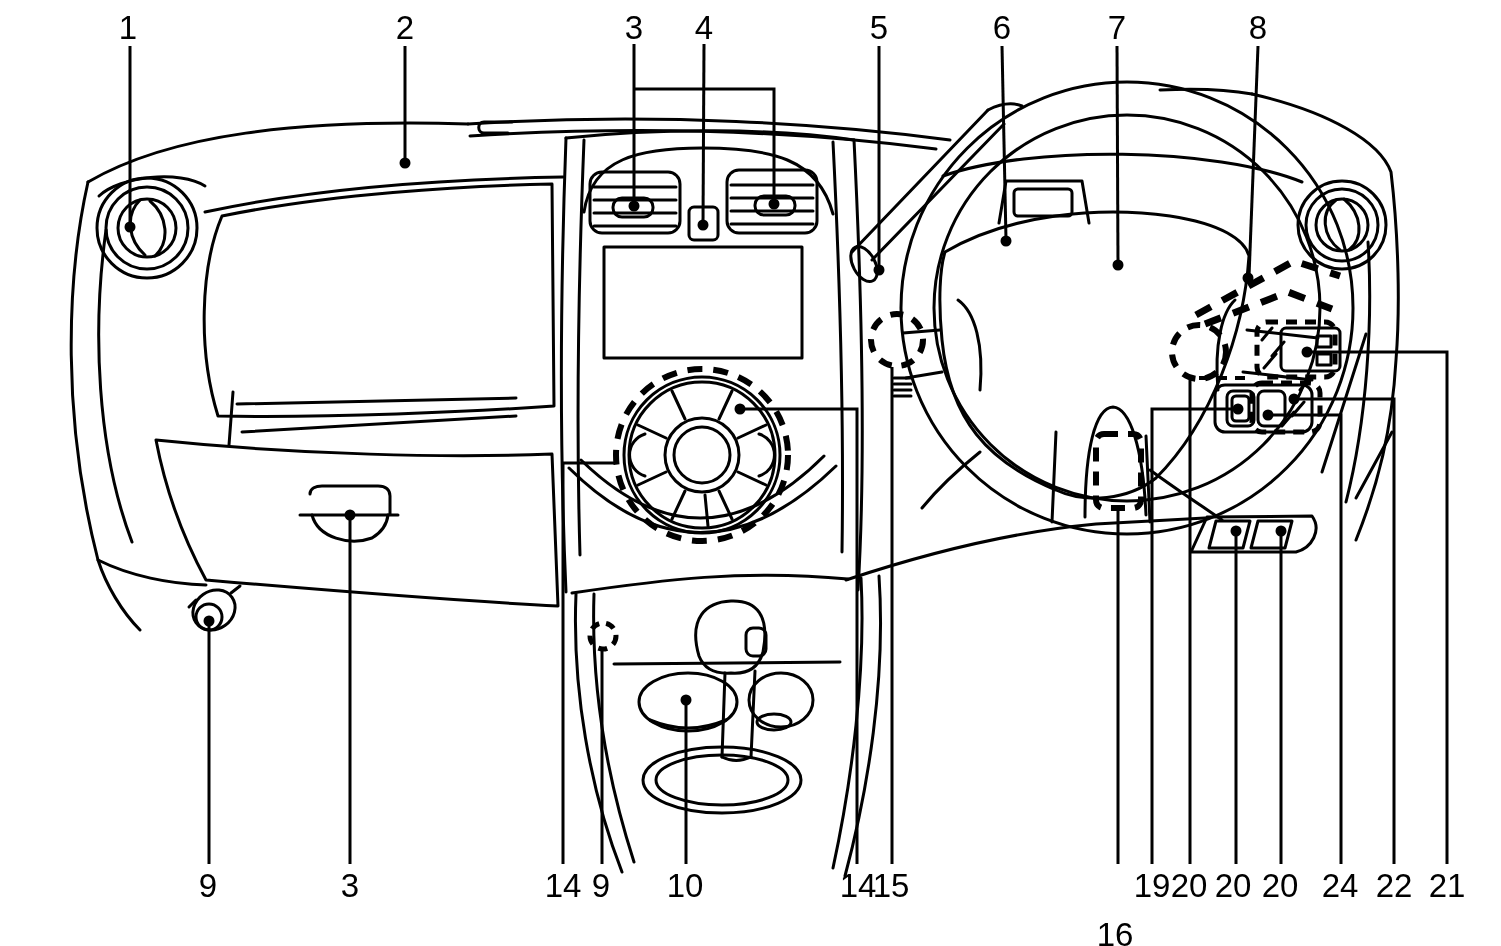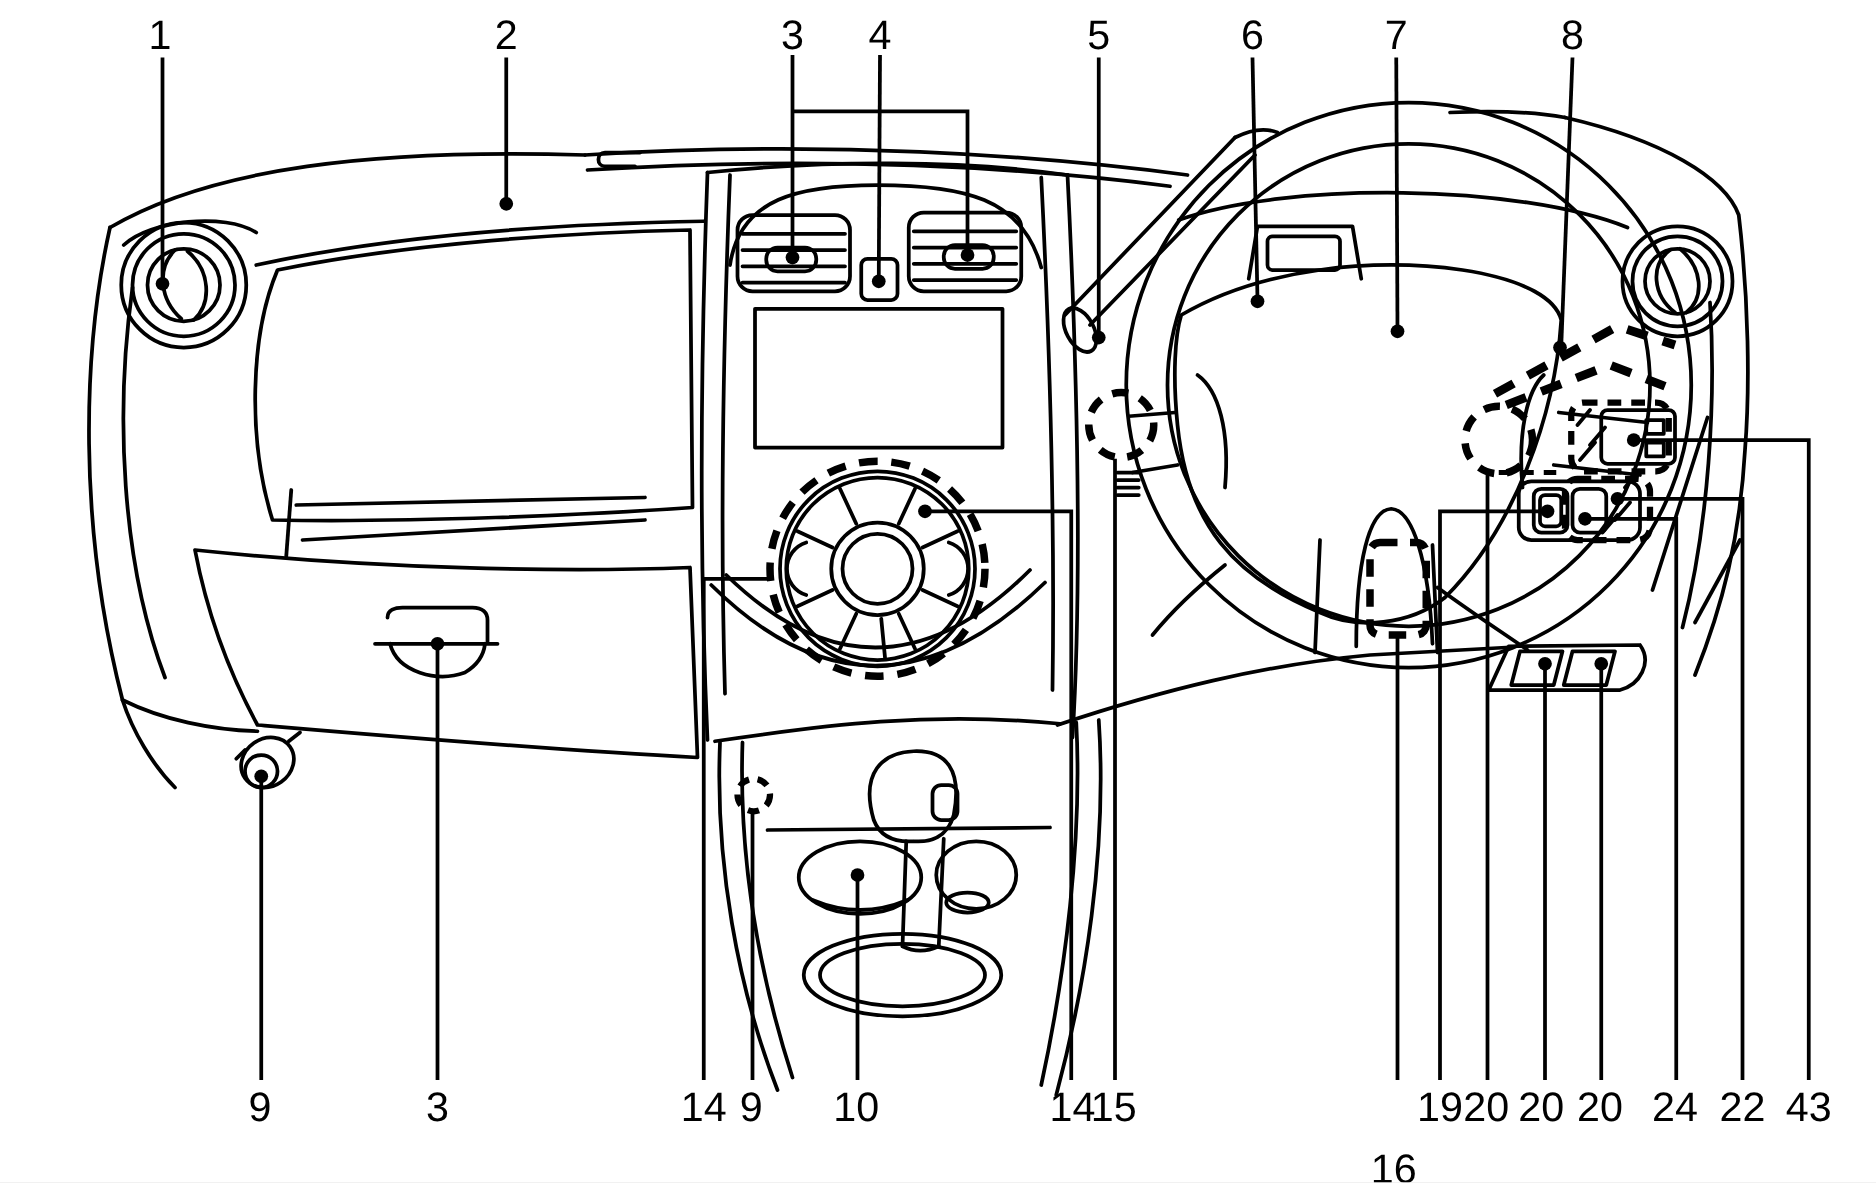--- a/index.html
+++ b/index.html
@@ -266,15 +266,15 @@
   <div class="callout" style="left:685px;top:886px">10</div>
   <div class="callout" style="left:858px;top:886px">14</div>
   <div class="callout" style="left:891px;top:886px">15</div>
   <div class="callout" style="left:1115px;top:935px">16</div>
   <div class="callout" style="left:1152px;top:886px">19</div>
   <div class="callout" style="left:1189px;top:886px">20</div>
   <div class="callout" style="left:1233px;top:886px">20</div>
   <div class="callout" style="left:1280px;top:886px">20</div>
   <div class="callout" style="left:1340px;top:886px">24</div>
   <div class="callout" style="left:1394px;top:886px">22</div>
-  <div class="callout" style="left:1447px;top:886px">43</div>
+  <div class="callout" style="left:1447px;top:886px">21</div>
 
 </div>
 
 </body></html>

